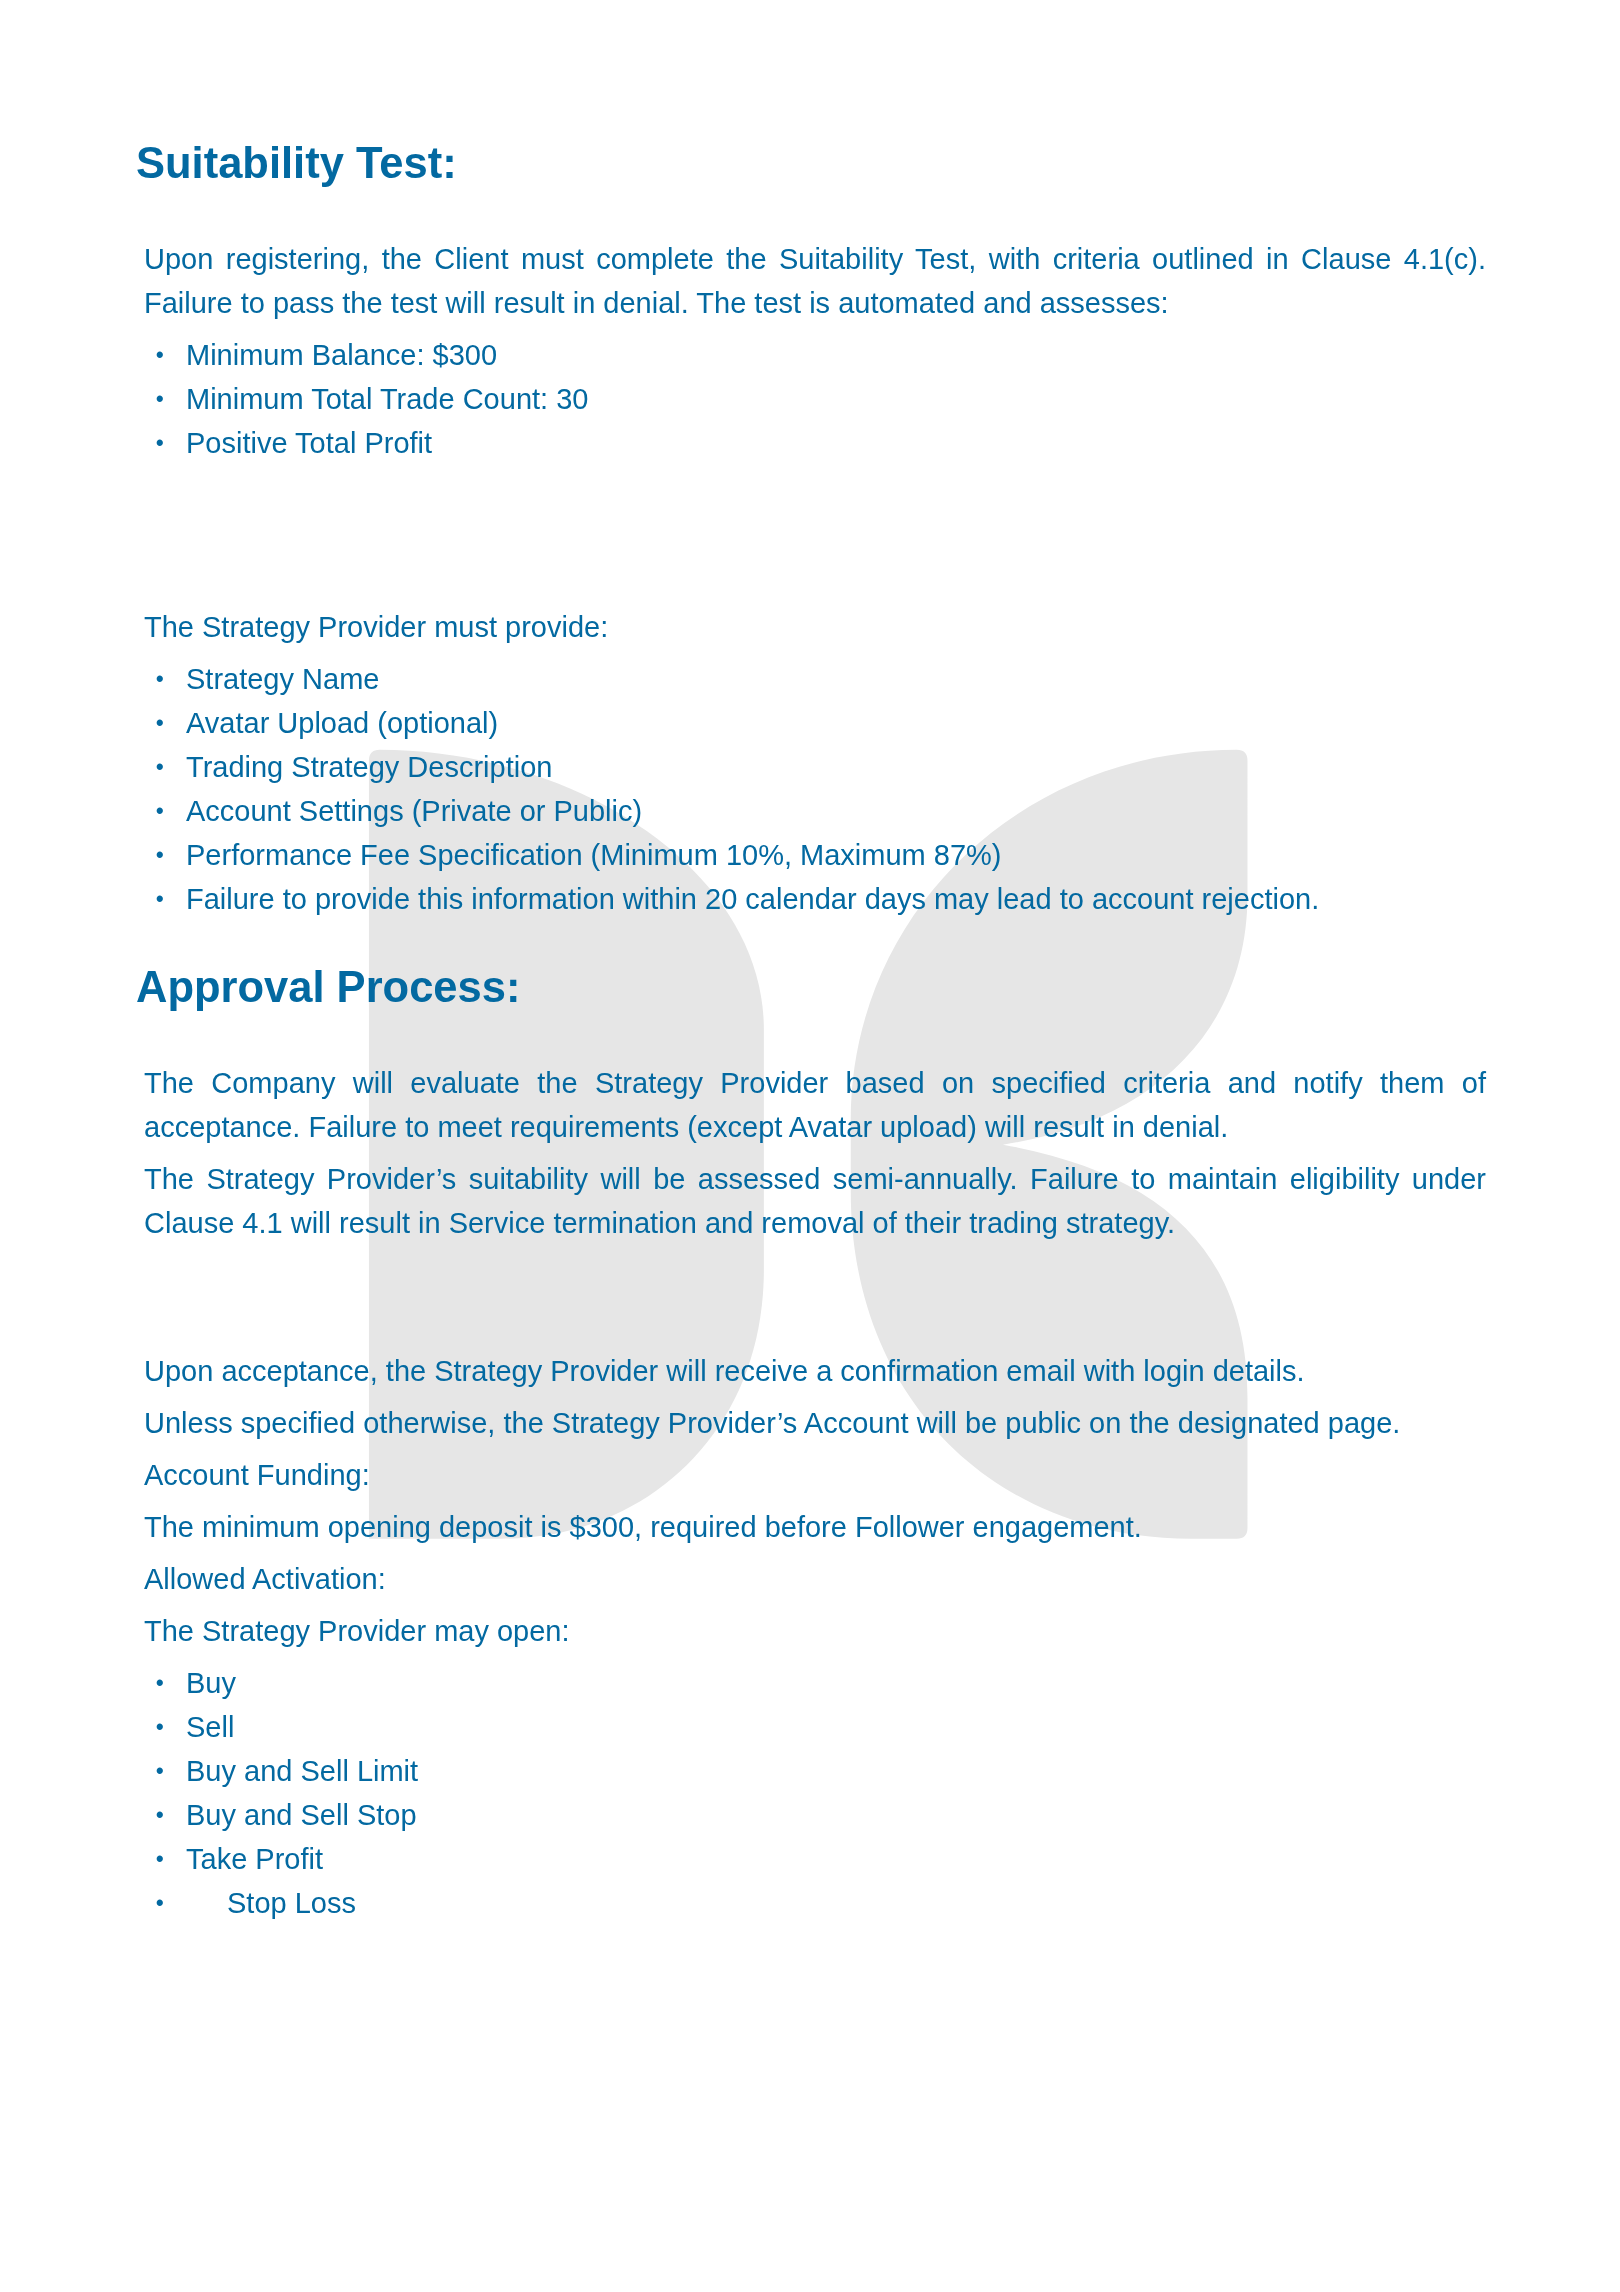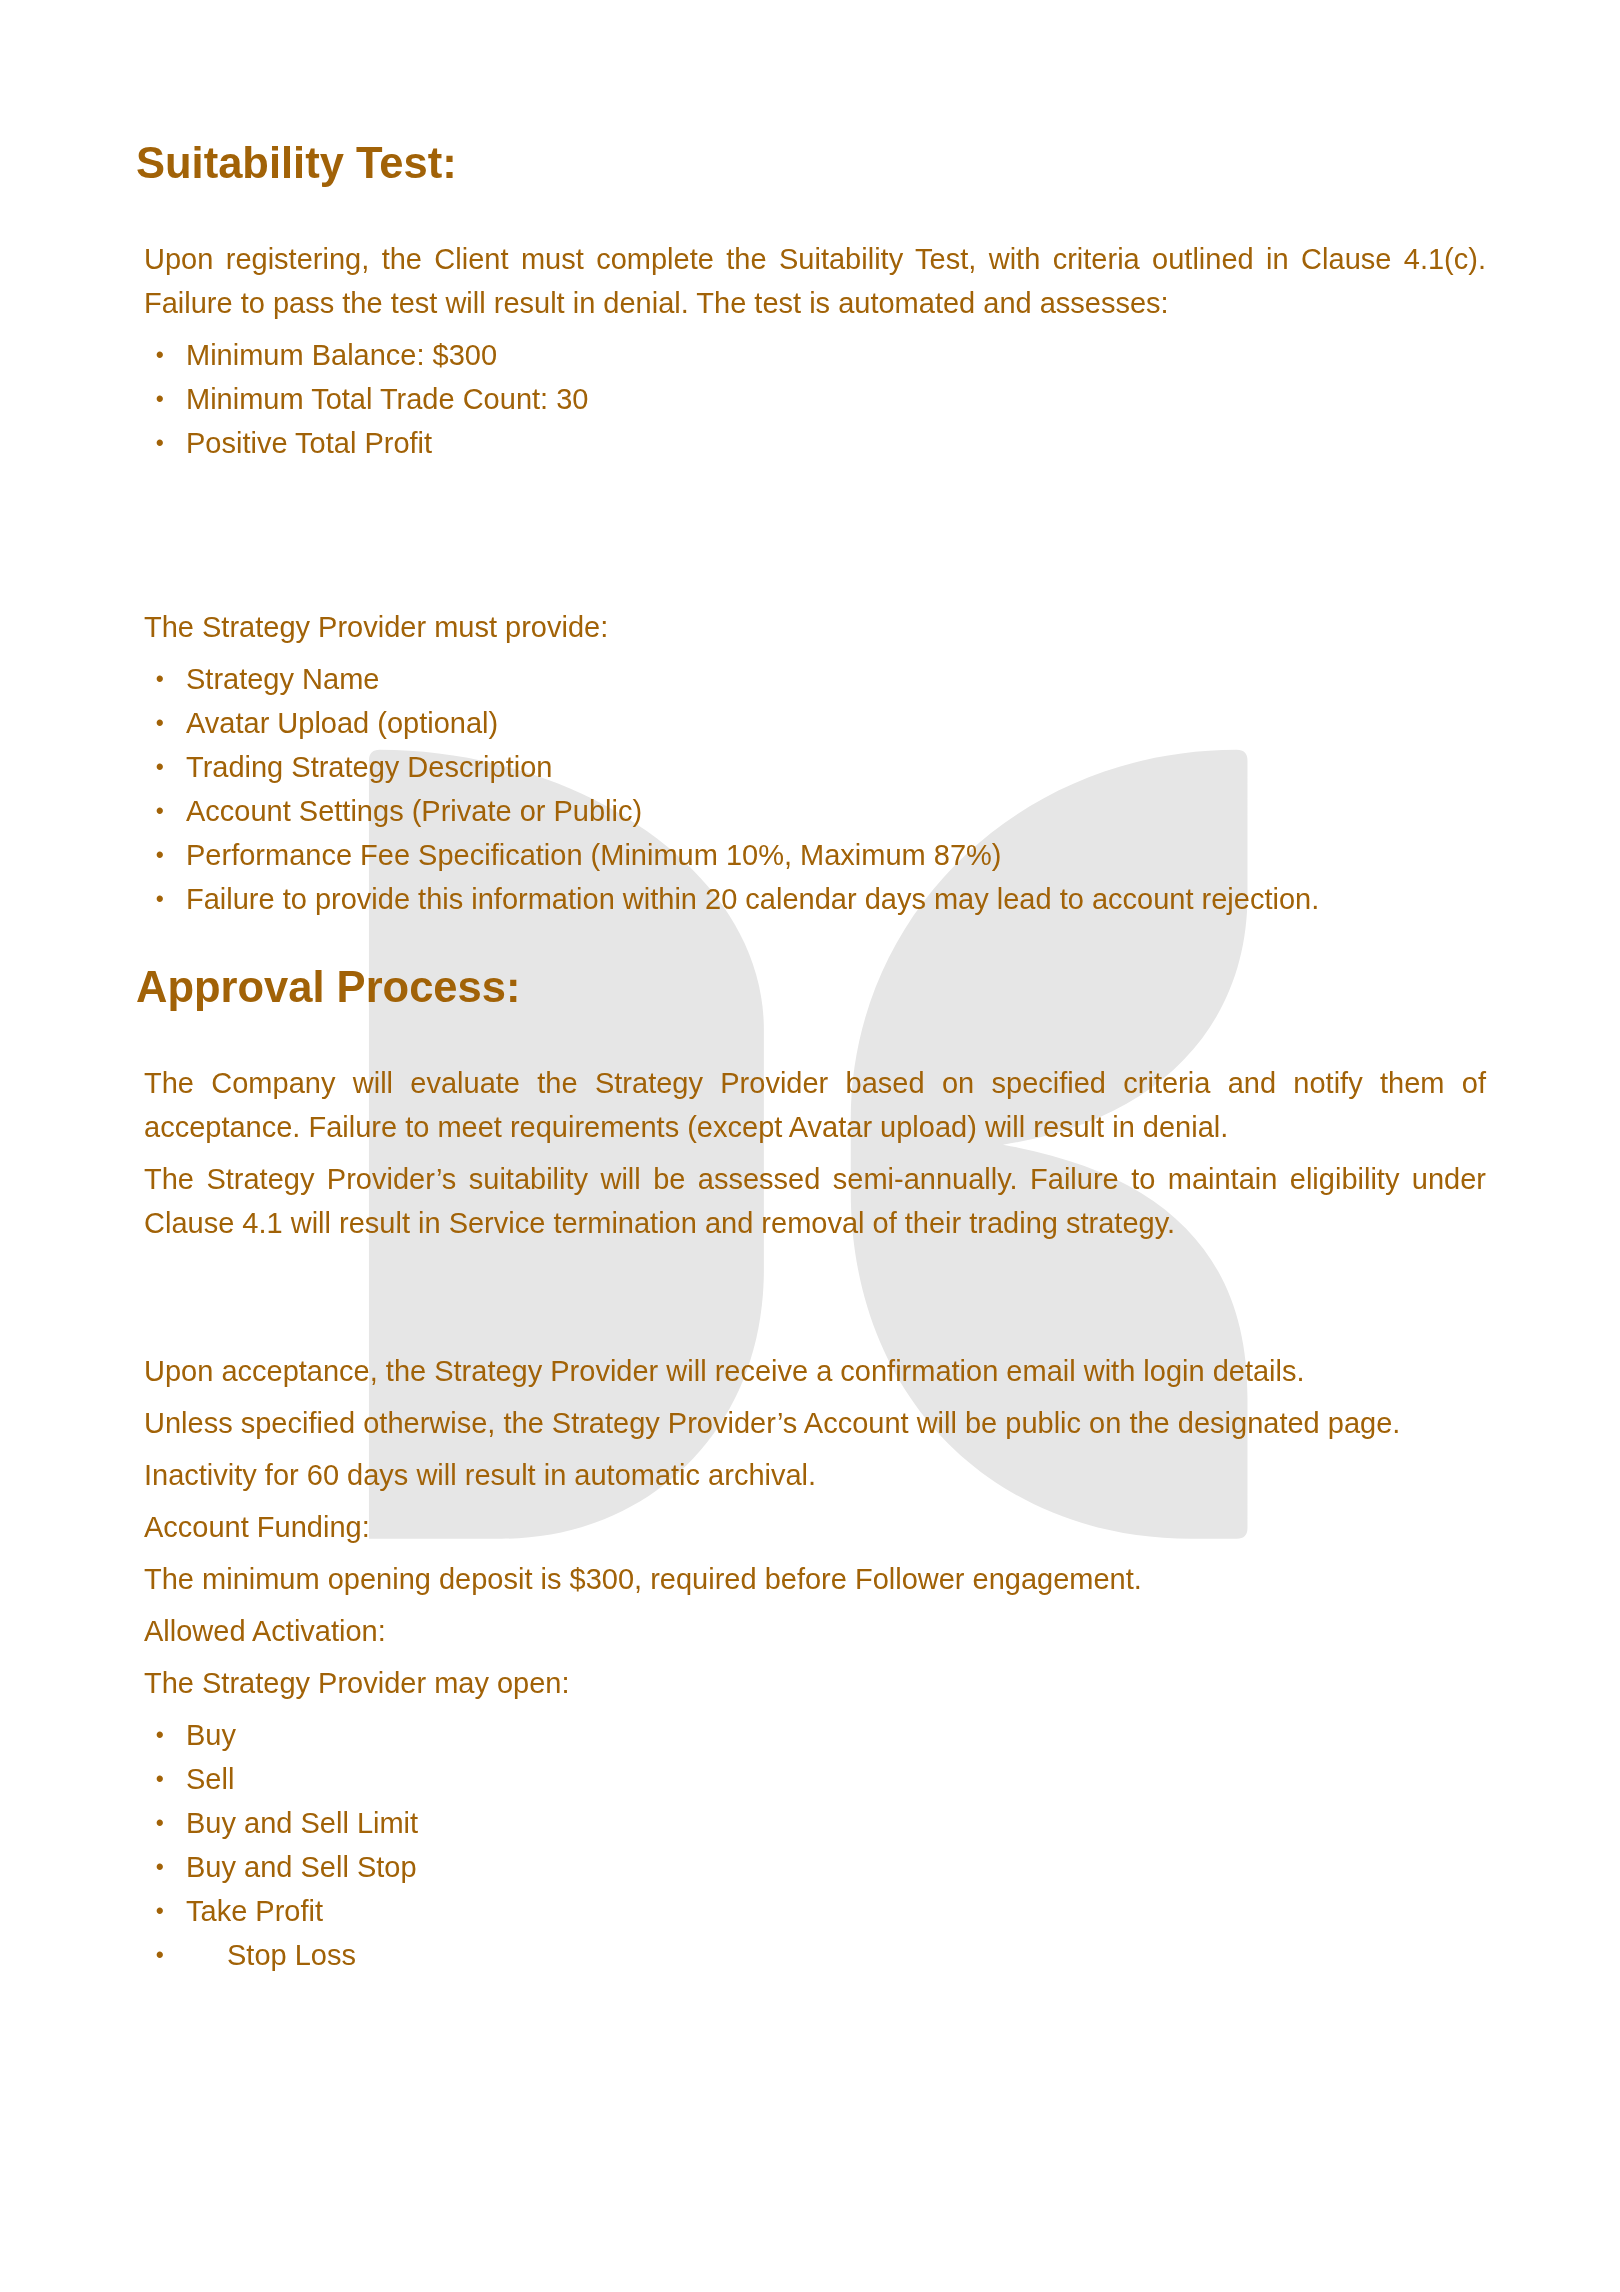--- a/index.html
+++ b/index.html
@@ -1,20 +1,20 @@
 <!DOCTYPE html>
 <html style="font-size:14.3px"><head>
 <meta charset="utf-8">
 <style>
   html, body { margin: 0; padding: 0; background: #ffffff; }
   body { width: 1620px; height: 2293px; position: relative; overflow: hidden; }
   .watermark { position: absolute; left: 0; top: 0; width: 1620px; height: 2293px; z-index: 0; }
   .page {
     position: absolute; left: 136px; top: 141px; width: 1358px; z-index: 1;
-    font-family: "Liberation Sans", sans-serif; font-size: 29px; line-height: 44px; color: #a16207;
+    font-family: "Liberation Sans", sans-serif; font-size: 29px; line-height: 44px; color: #0369a1;
   }
   .heading { font-weight: bold; margin: 0; }
   .para { margin: 8px; text-align: justify; }
   .line { margin: 8px; }
   .gap1 { height: 44px; }
   .gap2 { height: 88px; }
   ul.bullets { list-style: none; margin: 0; padding: 0; }
   ul.bullets li { position: relative; padding-left: 50px; }
   ul.bullets li .bullet { position: absolute; left: 19.7px; top: 0; font-size: 23px; }
   .lead-space { padding-left: 8px; margin-left: 33px; }
@@ -53,21 +53,20 @@
 
   <h2 class="heading">Approval Process:</h2>
   <div class="gap1"></div>
   <p class="para">The Company will evaluate the Strategy Provider based on specified criteria and notify them of acceptance. Failure to meet requirements (except Avatar upload) will result in denial.</p>
   <p class="para">The Strategy Provider’s suitability will be assessed semi-annually. Failure to maintain eligibility under Clause 4.1 will result in Service termination and removal of their trading strategy.</p>
   <div class="gap1"></div>
 
   <div class="gap1"></div>
   <p class="line">Upon acceptance, the Strategy Provider will receive a confirmation email with login details.</p>
   <p class="para">Unless specified otherwise, the Strategy Provider’s Account will be public on the designated page.</p>
-  <p class="line">Inactivity for 60 days will result in automatic archival.</p>
   <p class="line">Account Funding:</p>
   <p class="line">The minimum opening deposit is $300, required before Follower engagement.</p>
   <p class="line">Allowed Activation:</p>
   <p class="line">The Strategy Provider may open:</p>
   <ul class="bullets">
     <li><span class="bullet">•</span><span>Buy</span></li>
     <li><span class="bullet">•</span><span>Sell</span></li>
     <li><span class="bullet">•</span><span>Buy and Sell Limit</span></li>
     <li><span class="bullet">•</span><span>Buy and Sell Stop</span></li>
     <li><span class="bullet">•</span><span>Take Profit</span></li>

